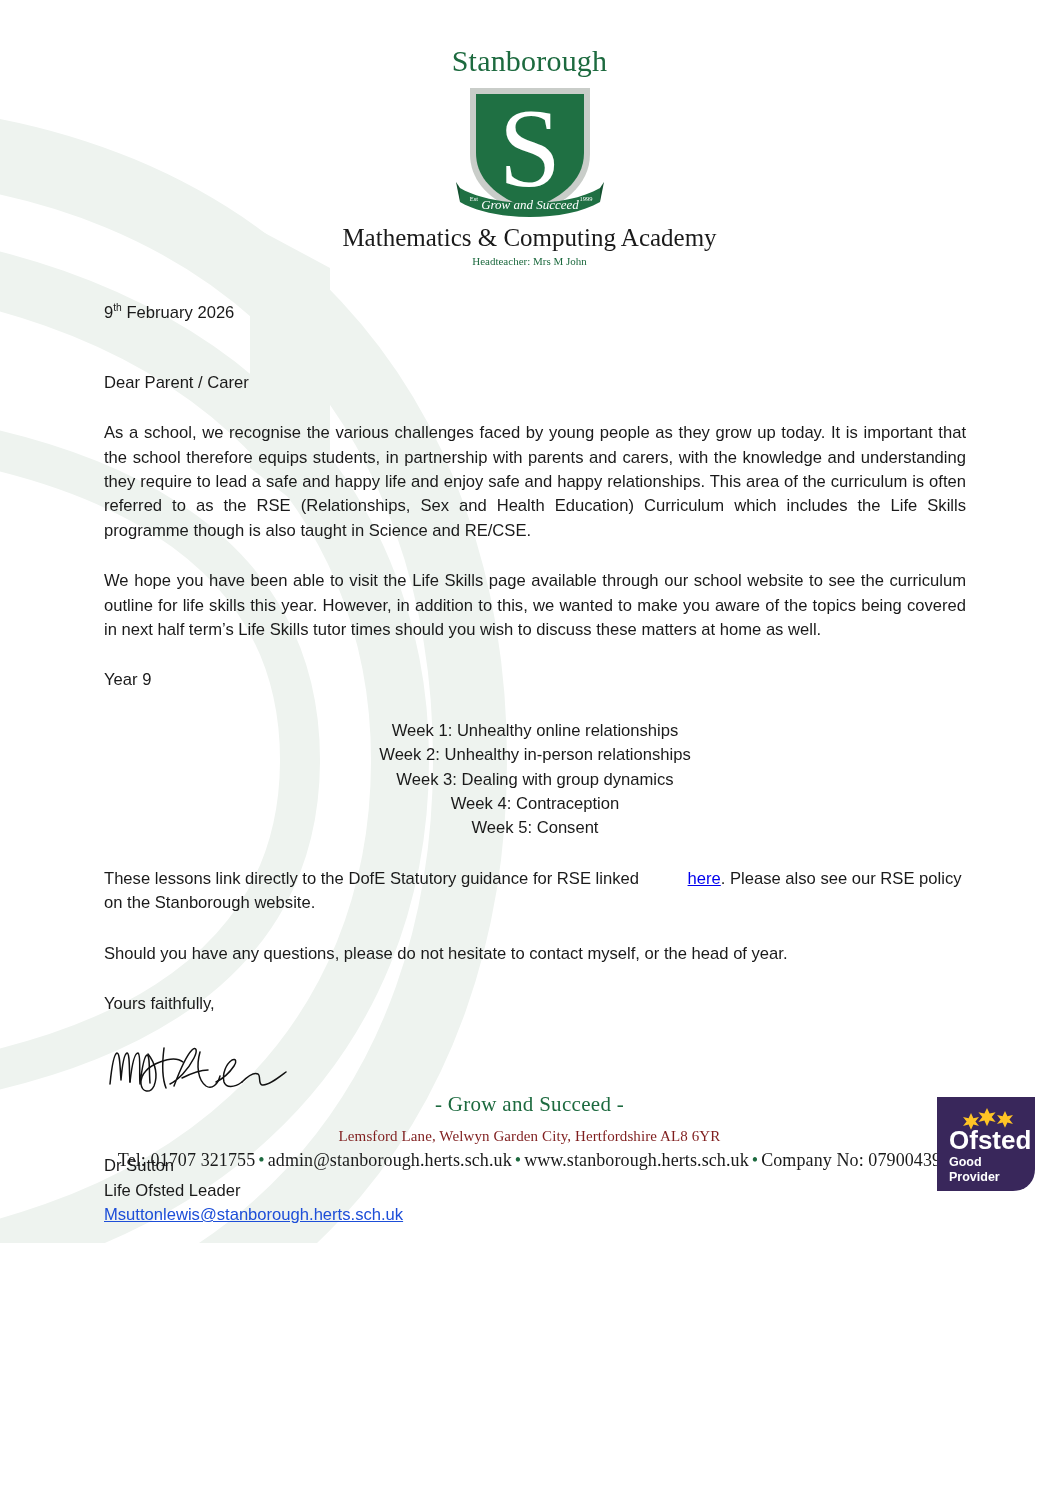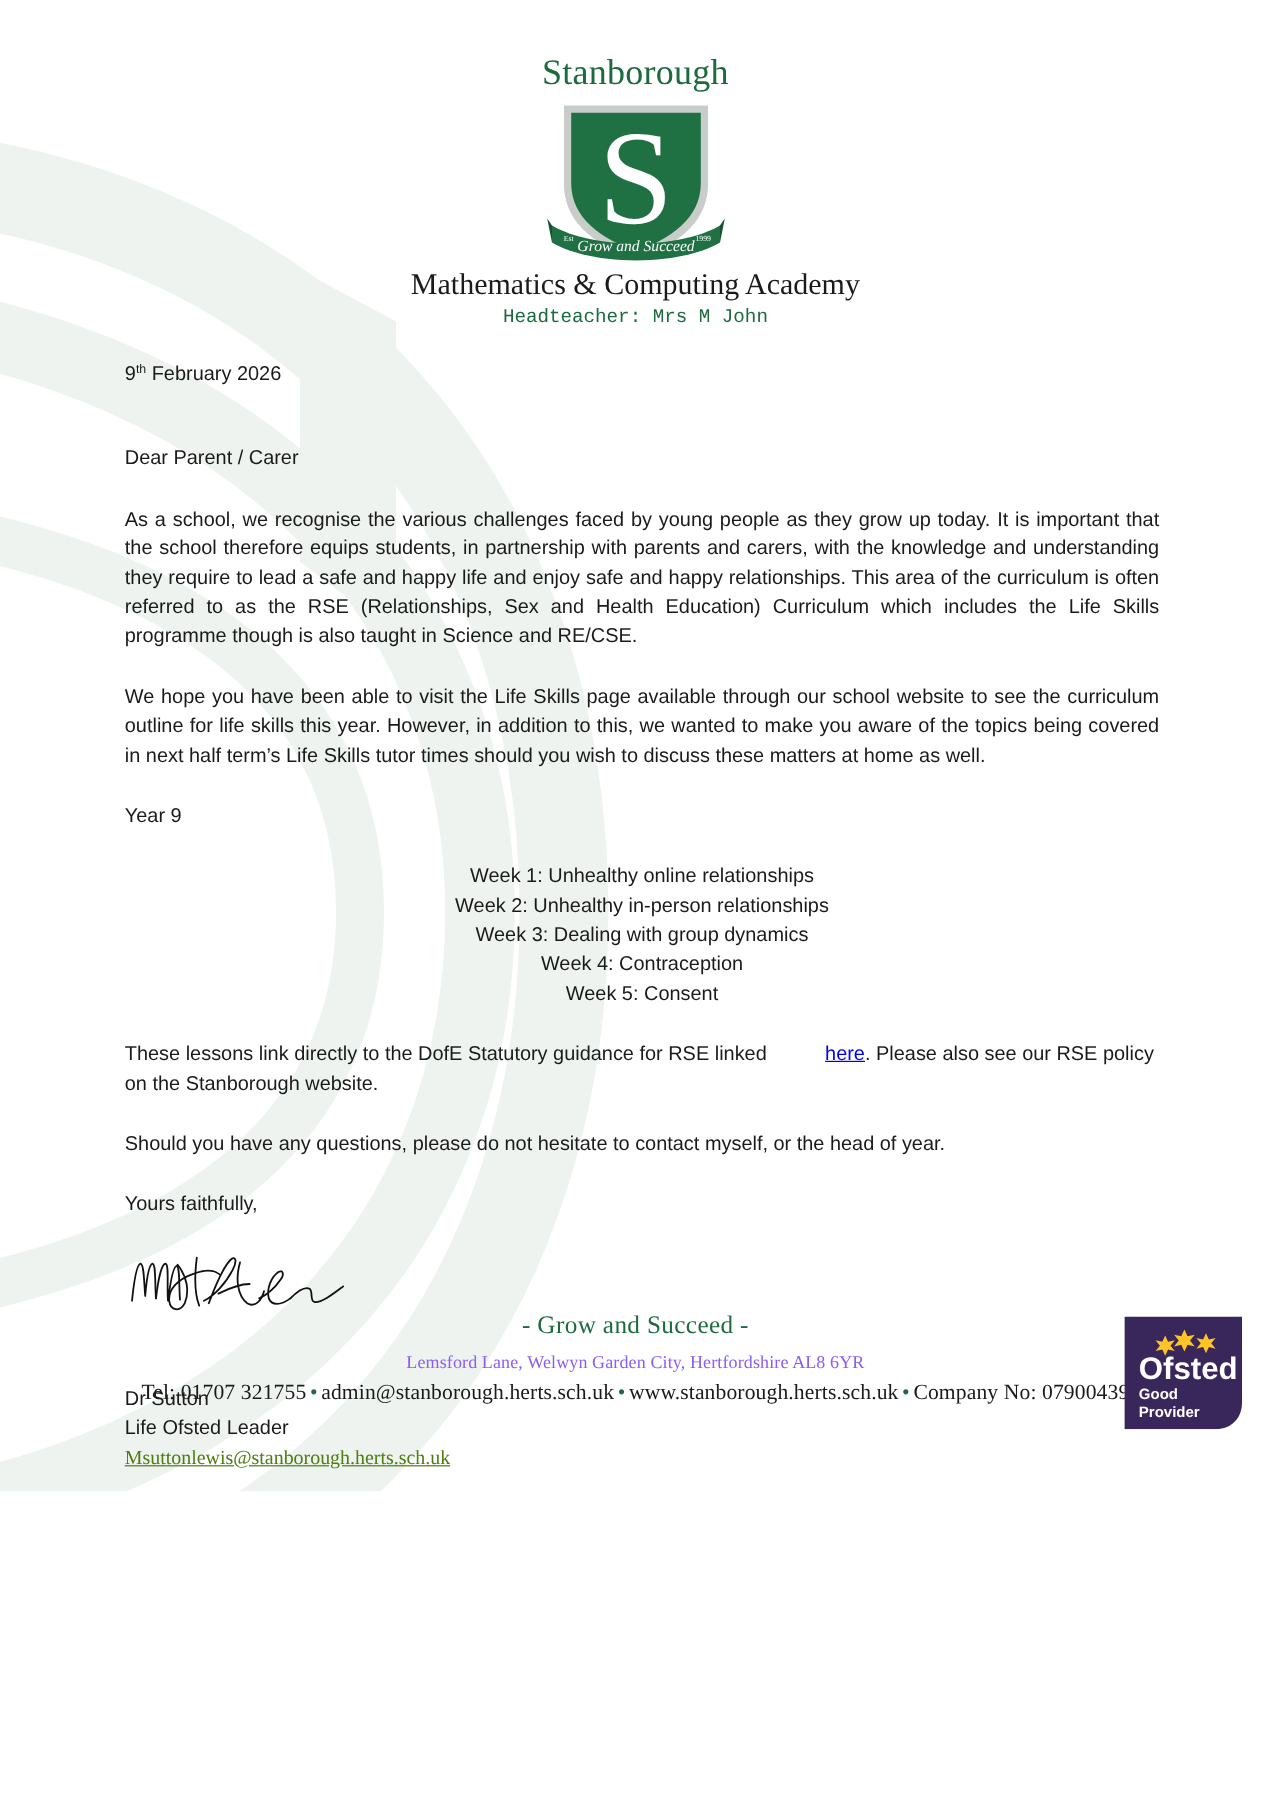--- a/index.html
+++ b/index.html
@@ -51,22 +51,22 @@
     align-items: flex-start;
   }
   .school-name {
     font-family: "Liberation Serif", serif;
     font-size: 25px;
     color: #1a1a1a;
     line-height: 1.1;
     margin-top: 2px;
   }
   .headteacher {
-    font-family: Liberation Mono, monospace;
-    font-size: 16px;
+    font-family: Liberation Serif, serif;
+    font-size: 11px;
     color: #1d6a3f;
     margin-top: 3px;
   }
 
   
   .body-area {
     position: absolute;
     left: 104px;
     top: 300px;
     width: 862px;
@@ -95,23 +95,22 @@
   .week-list div {
     font-size: 16.6px;
     line-height: 1.47;
   }
   a.doclink {
     color: #0000ee;
     text-decoration: underline;
     padding-left: 44px;
   }
   a.maillink {
-    color: #4d7c0f;
+    color: #1d4ed8;
     text-decoration: underline;
-    font-family: Liberation Serif, serif;
   }
 
   
   .signature {
     margin-top: 22px;
     height: 62px;
   }
   .signoff { margin-top: 54px; }
   .signoff div { font-size: 16.6px; line-height: 1.47; }
 
@@ -125,21 +124,21 @@
   }
   .motto {
     font-family: "Liberation Serif", serif;
     font-size: 21px;
     color: #1d6a3f;
     letter-spacing: 0.3px;
   }
   .addr1 {
     font-family: "Liberation Serif", serif;
     font-size: 15px;
-    color: #8b5cf6;
+    color: #7f1d1d;
     margin-top: 11px;
     letter-spacing: 0.1px;
   }
   .addr2 {
     font-family: "Liberation Serif", serif;
     font-size: 18px;
     color: #1a1a1a;
     margin-top: 5px;
     letter-spacing: 0.1px;
   }

